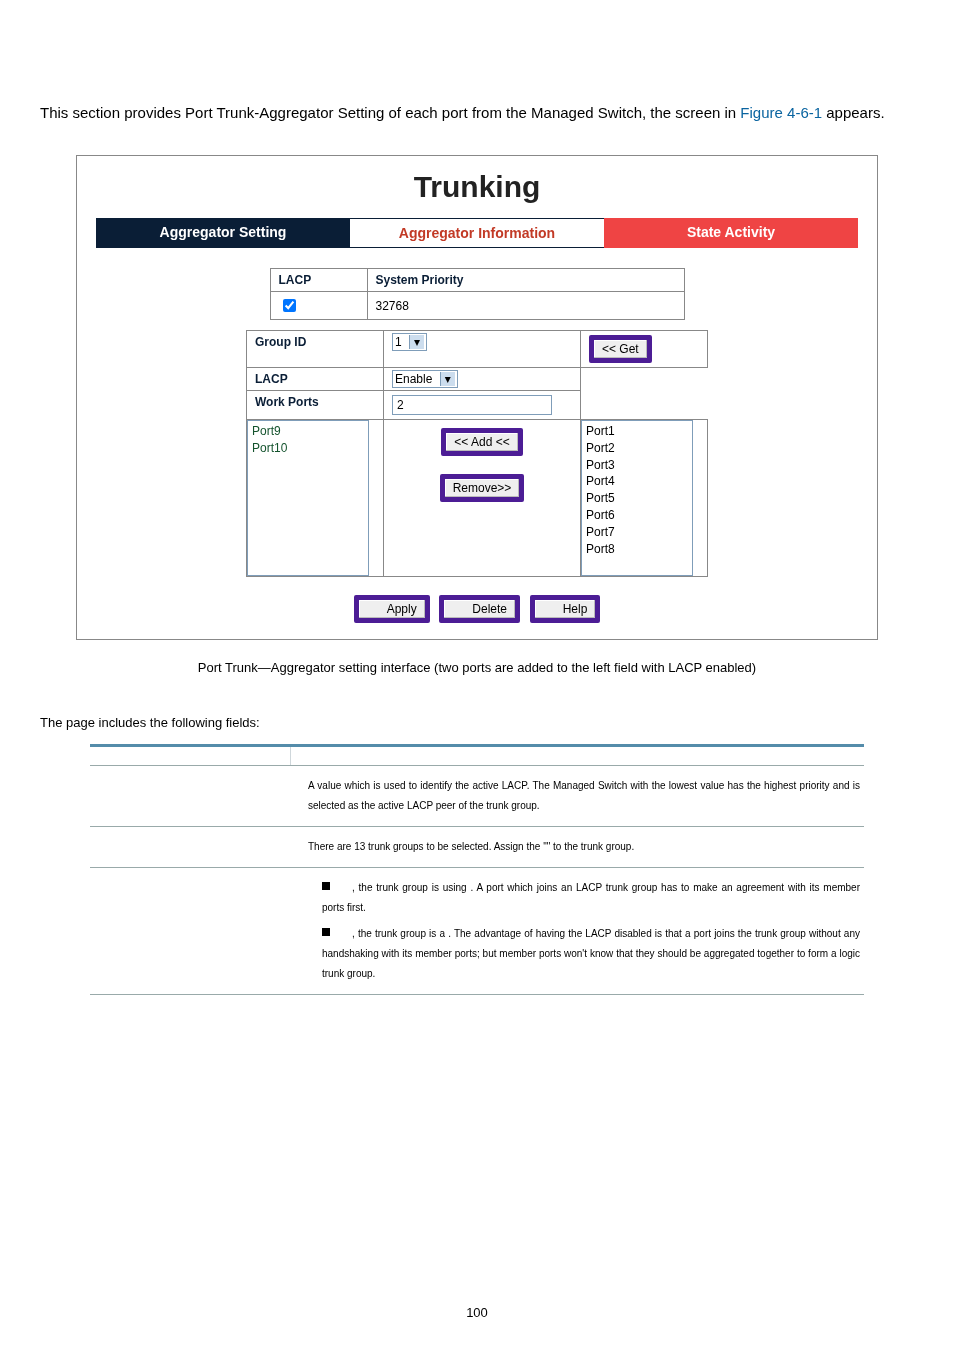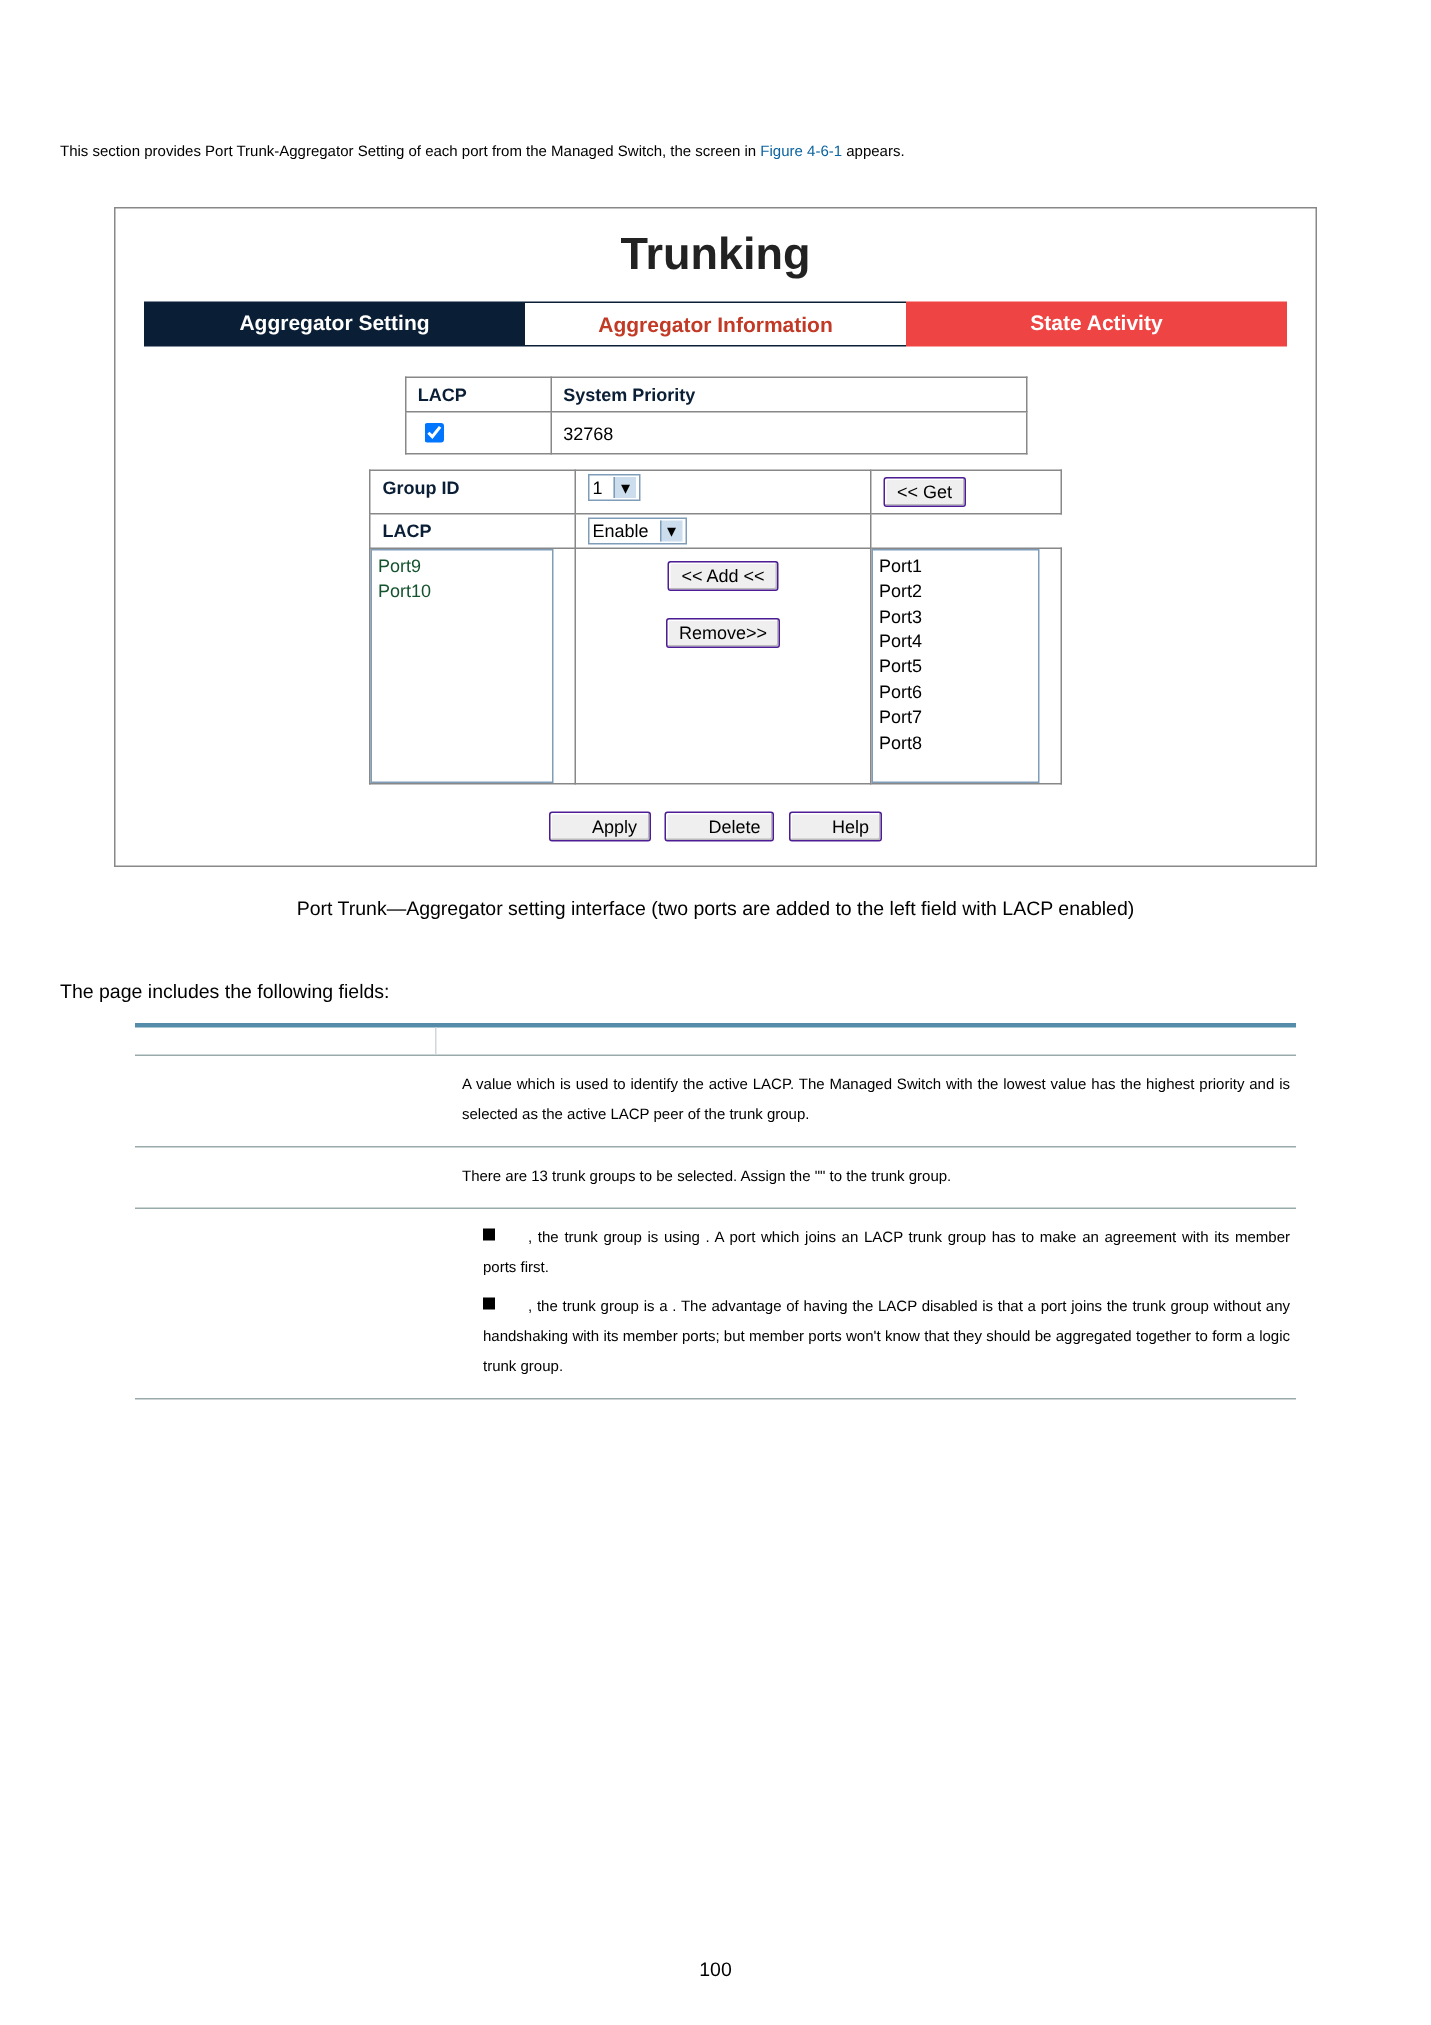--- a/index.html
+++ b/index.html
@@ -12,21 +12,21 @@
   }
   .page {
     width: 954px;
     min-height: 1350px;
     margin: 0 auto;
     padding: 80px 40px 20px 40px;
     box-sizing: border-box;
     position: relative;
   }
   .intro {
-    font-size: 10px;
+    font-size: 15px;
     line-height: 2.4;
     margin-bottom: 24px;
   }
   .fig-link {
     color: #0a64a0;
   }
   .ui-frame {
     border: 1px solid #888;
     width: 800px;
     margin: 0 auto 20px auto;
@@ -126,21 +126,21 @@
     margin-left: 4px;
   }
   .txt {
     border: 1px solid #7f9db9;
     padding: 2px 4px;
     width: 160px;
     display: inline-block;
     box-sizing: border-box;
   }
   .btn {
-    border: 1px solid #4c1d95;
+    border: 5px solid #4c1d95;
     background: #efefef;
     padding: 2px 8px;
     border-radius: 2px;
     display: inline-block;
     cursor: pointer;
     box-shadow: inset -1px -1px 0 #bbb, inset 1px 1px 0 #fff;
   }
   .listbox {
     border: 1px solid #7f9db9;
     width: 70px;
@@ -279,20 +279,27 @@
           <span class="btn">&lt;&lt; Get</span>
         </td>
       </tr>
       <tr>
         <td class="lblh">LACP</td>
         <td>
           <span class="select">
             <span>Enable</span>
             <span class="arrow">▾</span>
           </span>
+        </td>
+        <td class="noborder"></td>
+      </tr>
+      <tr>
+        <td class="lblh">Work Ports</td>
+        <td>
+          <span class="txt">2</span>
         </td>
         <td class="noborder"></td>
       </tr>
       <tr>
         <td class="plain" style="padding:0;">
           <div class="listbox" style="width:112px;">
             <div>Port9</div>
             <div>Port10</div>
           </div>
         </td>

